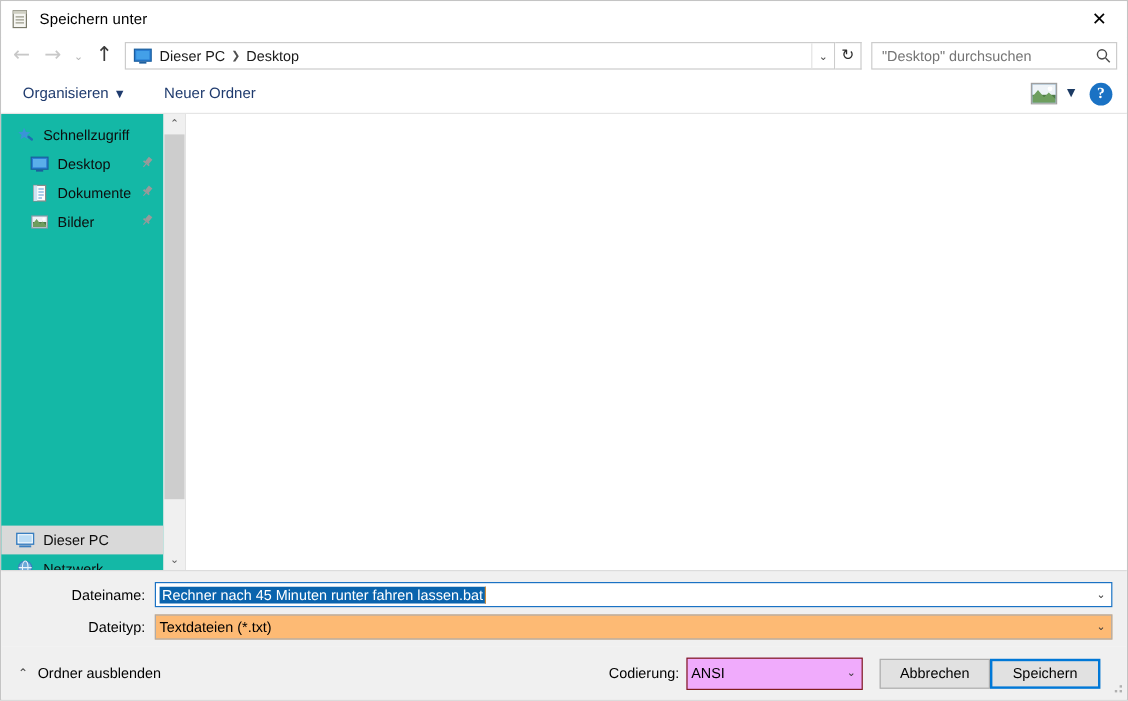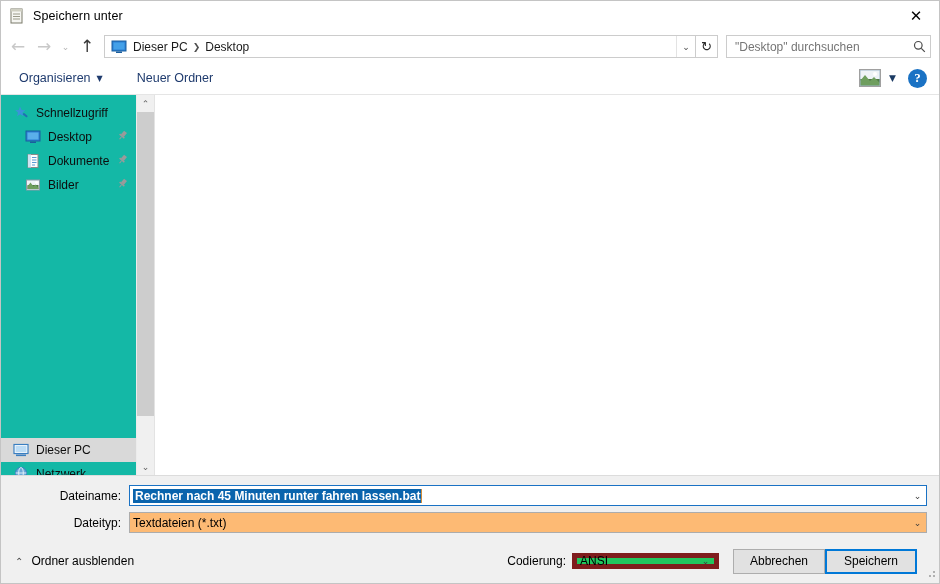--- a/index.html
+++ b/index.html
@@ -398,21 +398,20 @@
     overflow: hidden;
     white-space: nowrap;
     color: #000;
   }
   .sel-text {
     background: #0a64ad;
     color: #ffffff;
     padding: 1px 1px 2px 2px;
     border: 1px solid #d08c3a;
     border-width: 0 1px 0 0;
-    font-weight: bold;
   }
   .combo-arrow {
     width: 17px;
     height: 19px;
     display: flex;
     align-items: center;
     justify-content: center;
     font-size: 9px;
     color: #3c3c3c;
     cursor: default;
@@ -449,23 +448,23 @@
     display: flex;
     align-items: center;
   }
   .enc-label {
     font-size: 12px;
     color: #000;
     margin-right: 6px;
   }
   .enc-combo {
     width: 147px;
-    height: 16px;
-    border: 5px solid #7f1d1d;
-    background: #22c55e;
+    height: 27px;
+    border: 1px solid #7f1d1d;
+    background: #f0abfc;
     display: flex;
     align-items: center;
     box-sizing: border-box;
     margin-right: 14px;
   }
   .btn {
     height: 25px;
     min-width: 92px;
     background: #e1e1e1;
     border: 1px solid #adadad;

